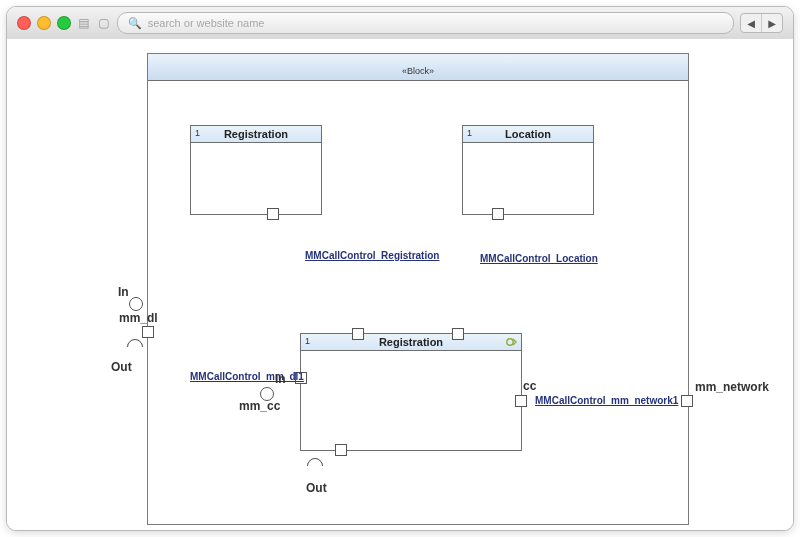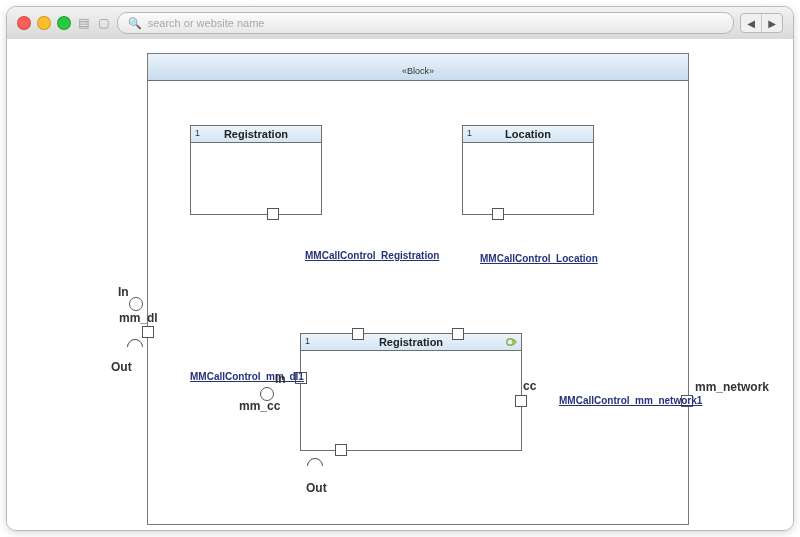--- a/index.html
+++ b/index.html
@@ -243,21 +243,21 @@
 
     <div class="circle" style="left:122px; top:258px;"></div>
     <div class="arc" style="left:120px; top:300px;"></div>
 
     <div class="circle" style="left:253px; top:348px;"></div>
     <div class="arc" style="left:300px; top:419px;"></div>
 
     <div class="label link" style="left:298px; top:211px;">MMCallControl_Registration</div>
     <div class="label link" style="left:473px; top:214px;">MMCallControl_Location</div>
     <div class="label link" style="left:183px; top:332px;">MMCallControl_mm_dl1</div>
-    <div class="label link" style="left:528px; top:356px;margin-left:24px;">MMCallControl_mm_network1</div>
+    <div class="label link" style="left:528px; top:356px;">MMCallControl_mm_network1</div>
 
     <div class="label small" style="left:100px; top:272px;margin-left:12px;">mm_dl</div>
     <div class="label small" style="left:111px; top:246px;">In</div>
     <div class="label small" style="left:104px; top:321px;">Out</div>
 
     <div class="label small" style="left:268px; top:333px;">In</div>
     <div class="label small" style="left:232px; top:360px;">mm_cc</div>
     <div class="label small" style="left:299px; top:442px;">Out</div>
 
     <div class="label small" style="left:516px; top:340px;">cc</div>

